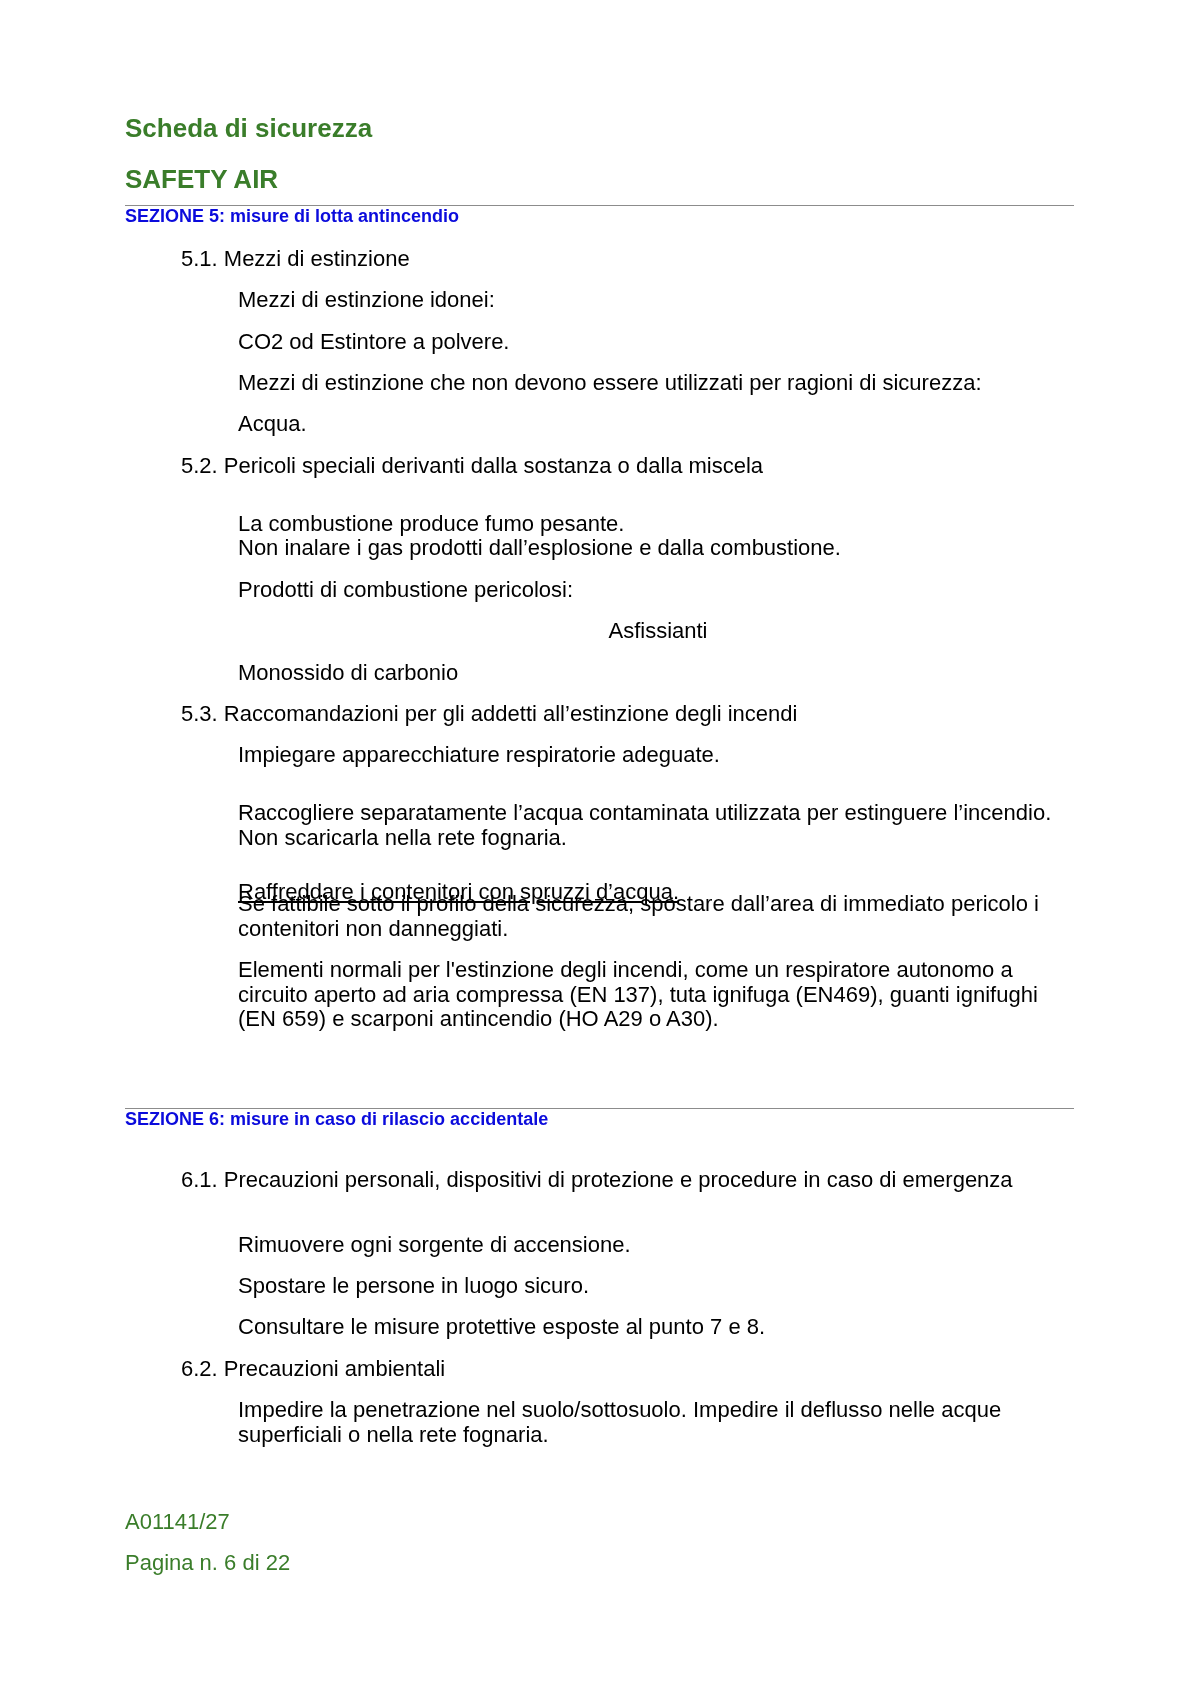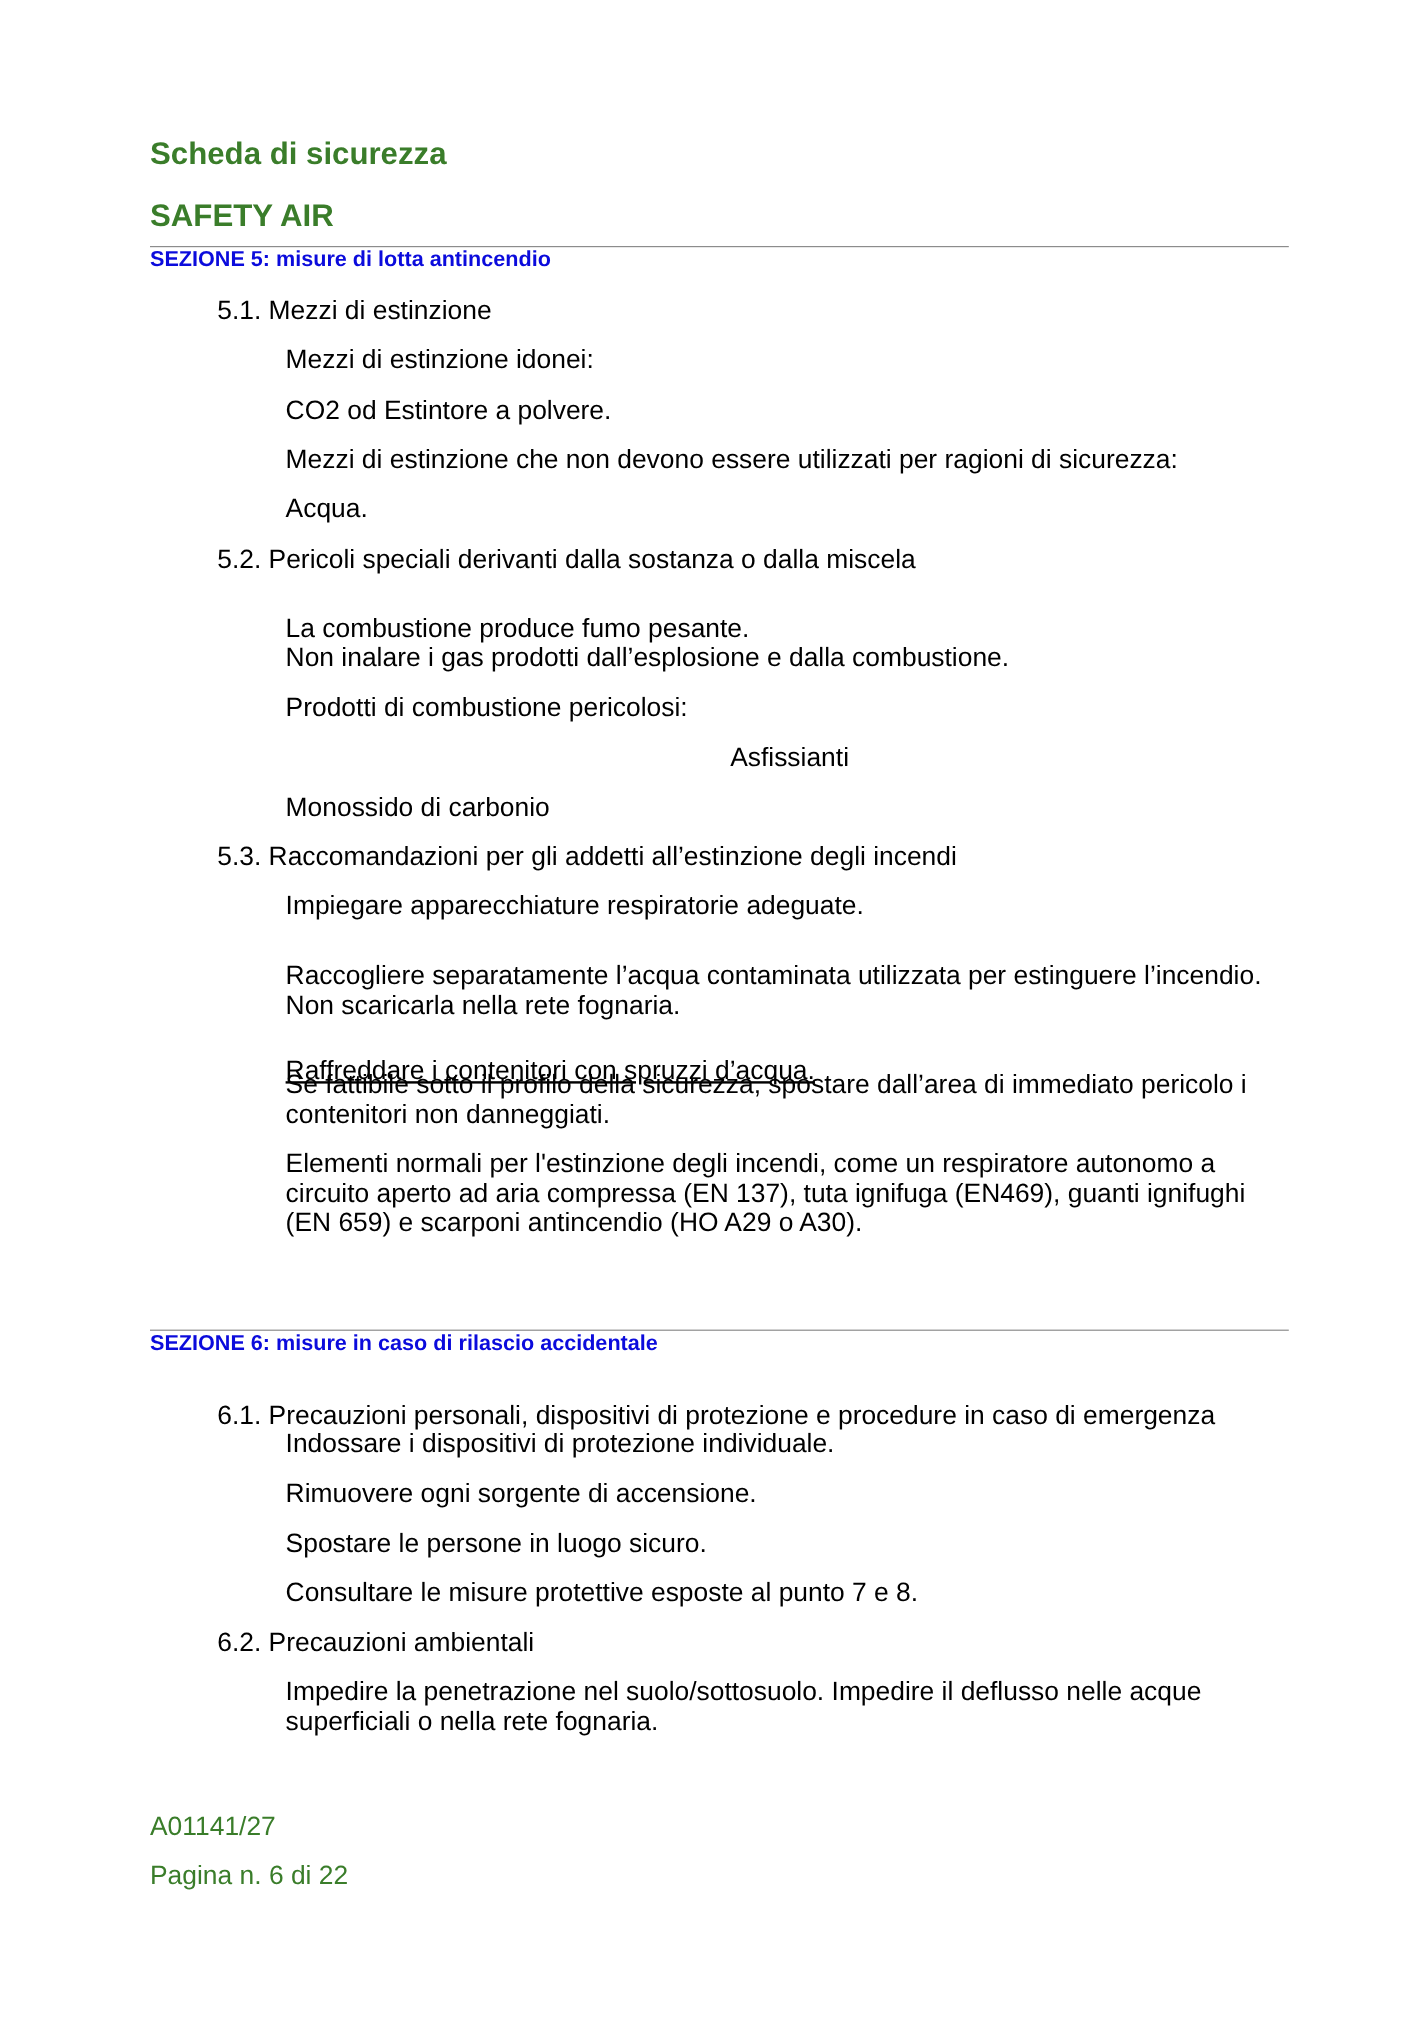--- a/index.html
+++ b/index.html
@@ -43,21 +43,20 @@
   <p class="para" style="top:743px;">Impiegare apparecchiature respiratorie adeguate.</p>
   <p class="para" style="top:785px;margin-top:16px;">Raccogliere separatamente l’acqua contaminata utilizzata per estinguere l’incendio. Non scaricarla nella rete fognaria.</p>
   <p class="para" style="top:880px;text-decoration:underline;">Raffreddare i contenitori con spruzzi d’acqua.</p>
   <p class="para" style="top:892px;">Se fattibile sotto il profilo della sicurezza, spostare dall’area di immediato pericolo i contenitori non danneggiati.</p>
   <p class="para" style="top:958px;">Elementi normali per l'estinzione degli incendi, come un respiratore autonomo a circuito aperto ad aria compressa (EN 137), tuta ignifuga (EN469), guanti ignifughi (EN 659) e scarponi antincendio (HO A29 o A30).</p>
 
   <div class="rule" style="top:1108px;"></div>
   <h2 class="sec-title" style="top:1109px;">SEZIONE 6: misure in caso di rilascio accidentale</h2>
 
   <p class="sub" style="top:1168px;">6.1. Precauzioni personali, dispositivi di protezione e procedure in caso di emergenza</p>
-  <p class="para" style="top:1191px;">Indossare i dispositivi di protezione individuale.</p>
   <p class="para" style="top:1233px;">Rimuovere ogni sorgente di accensione.</p>
   <p class="para" style="top:1274px;">Spostare le persone in luogo sicuro.</p>
   <p class="para" style="top:1315px;">Consultare le misure protettive esposte al punto 7 e 8.</p>
 
   <p class="sub" style="top:1357px;">6.2. Precauzioni ambientali</p>
   <p class="para" style="top:1398px;">Impedire la penetrazione nel suolo/sottosuolo. Impedire il deflusso nelle acque superficiali o nella rete fognaria.</p>
 
   <p class="footer" style="top:1509px;">A01141/27</p>
   <p class="footer" style="top:1550px;">Pagina n. 6 di 22</p>
 

